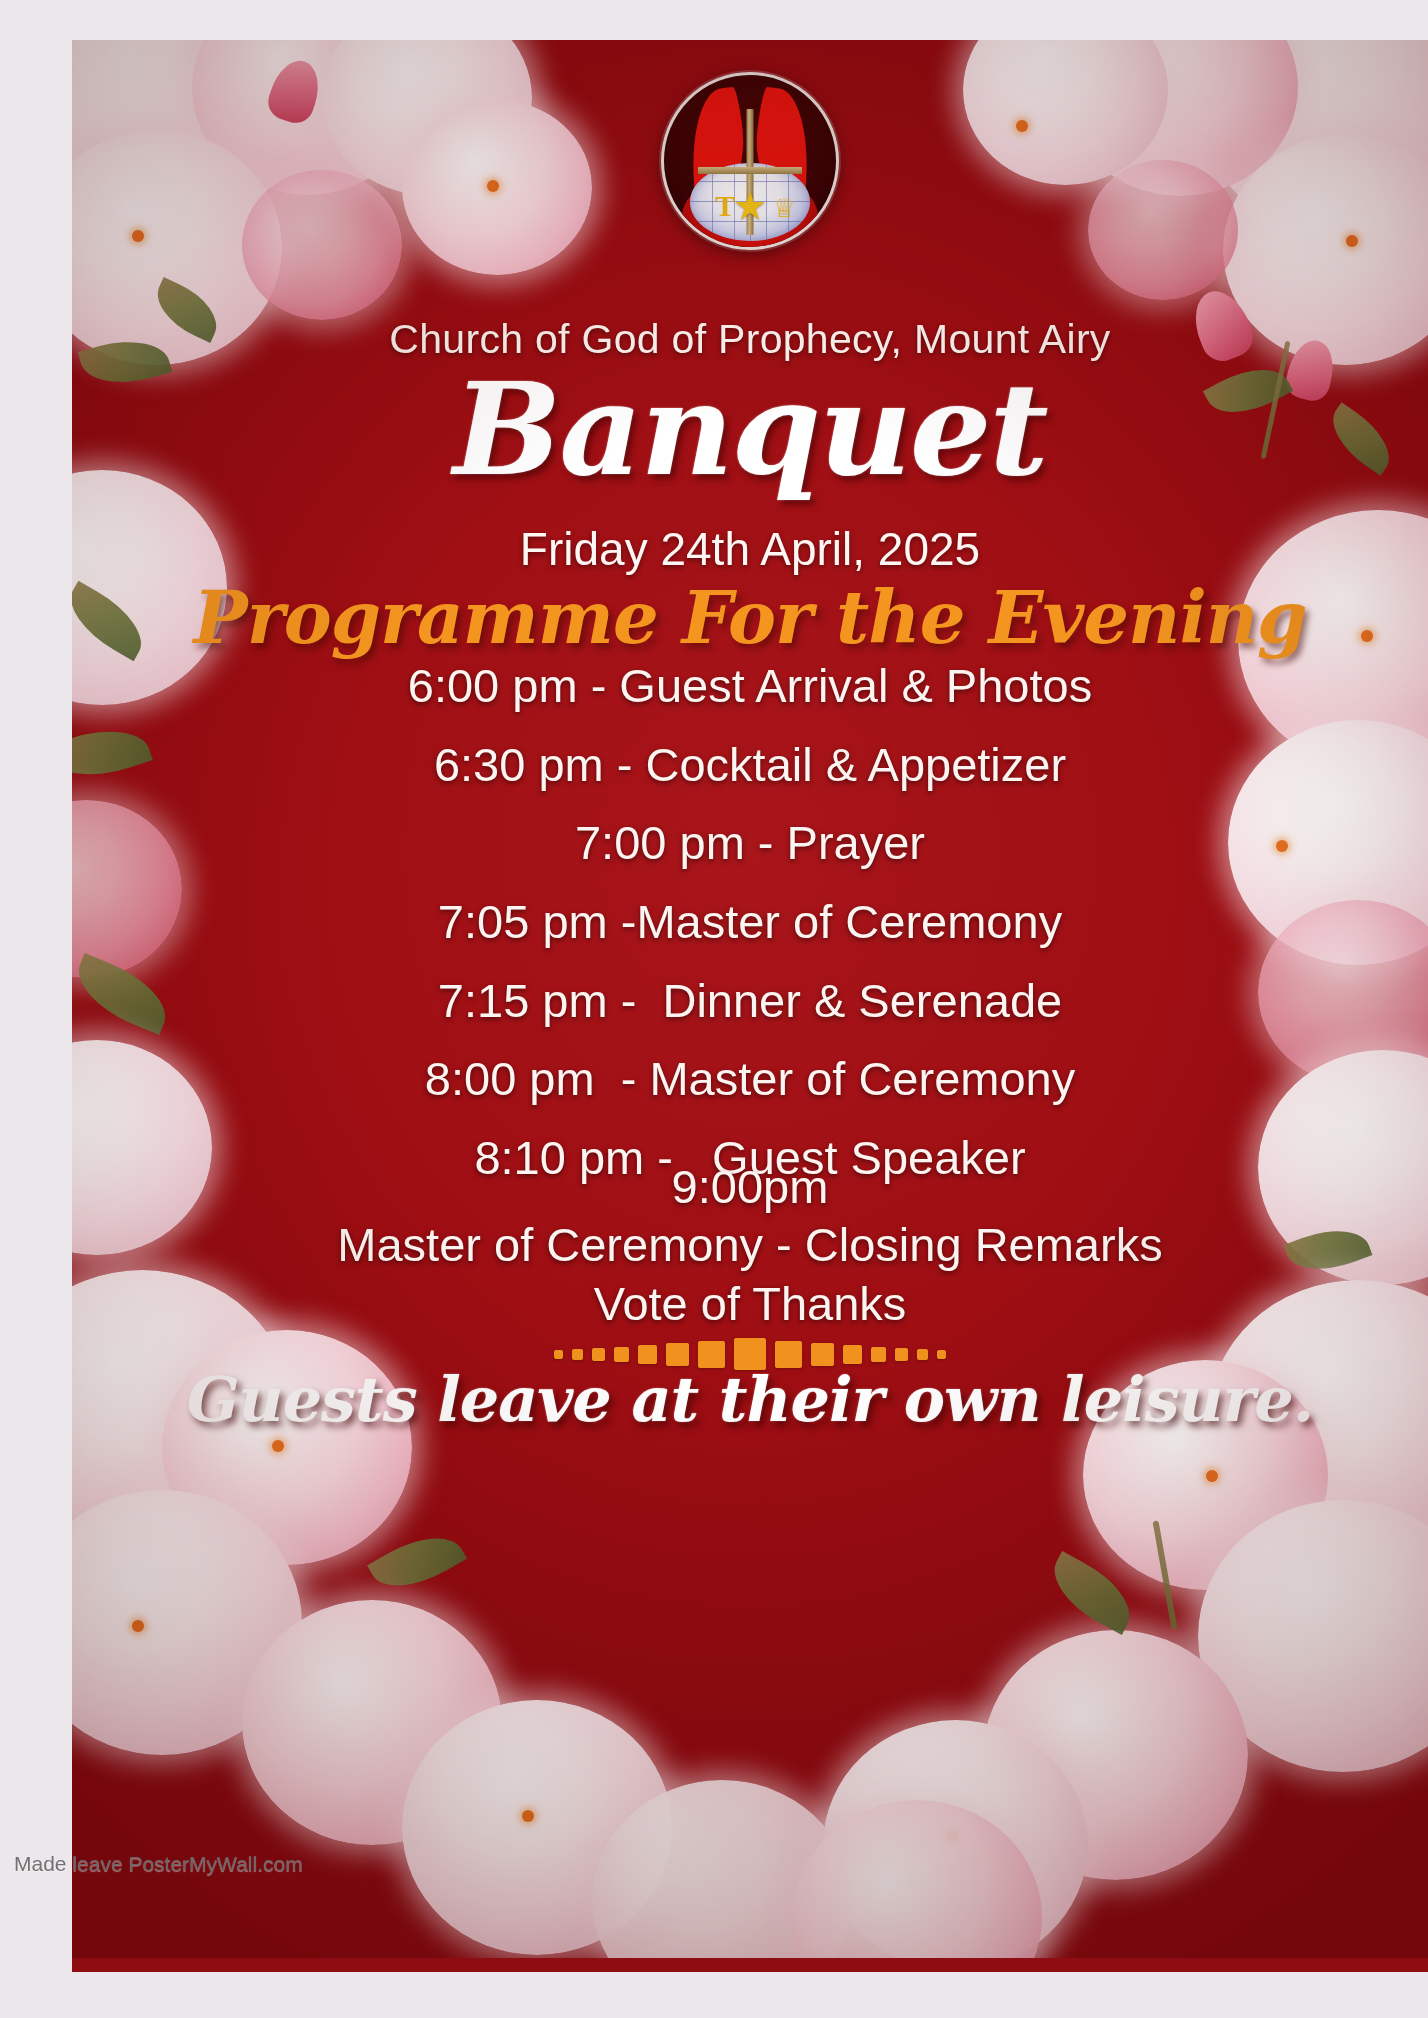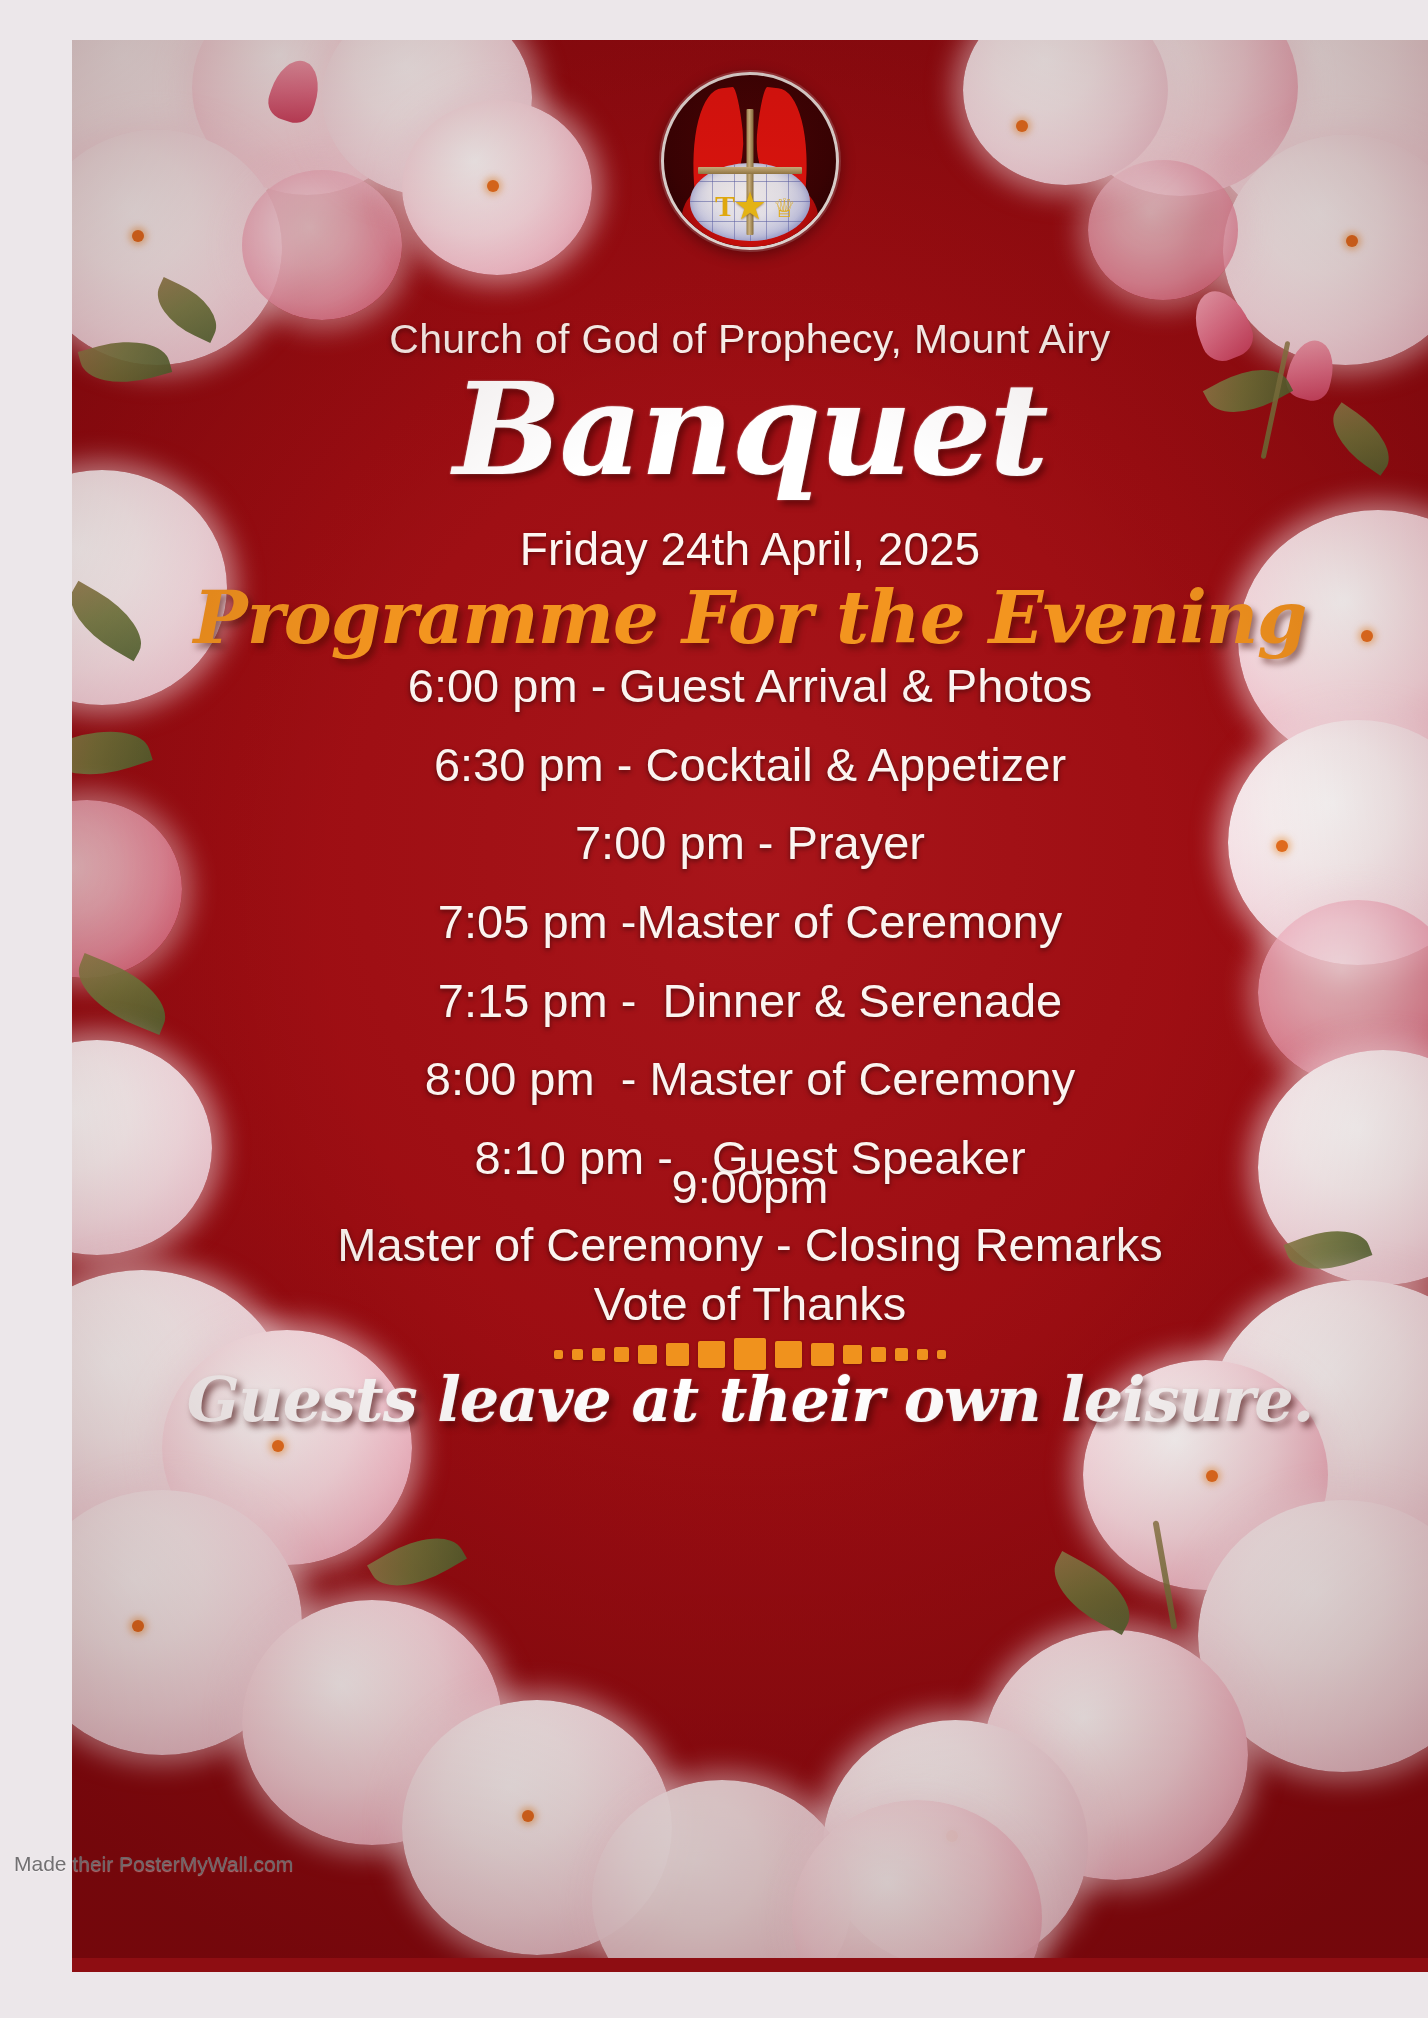--- a/index.html
+++ b/index.html
@@ -320,15 +320,15 @@
         <span style="width: 11px; height: 11px;"></span>
         <span style="width: 9px; height: 9px;"></span>
       </div>
 
     <div class="leisure">Guests leave at their own leisure.</div>
 
   </div>
 
   <div class="bottombar"></div>
 
-  <div class="watermark">Made their PosterMyWall.com</div>
+  <div class="watermark">Made leave PosterMyWall.com</div>
 
 </div>
 
 </body></html>

